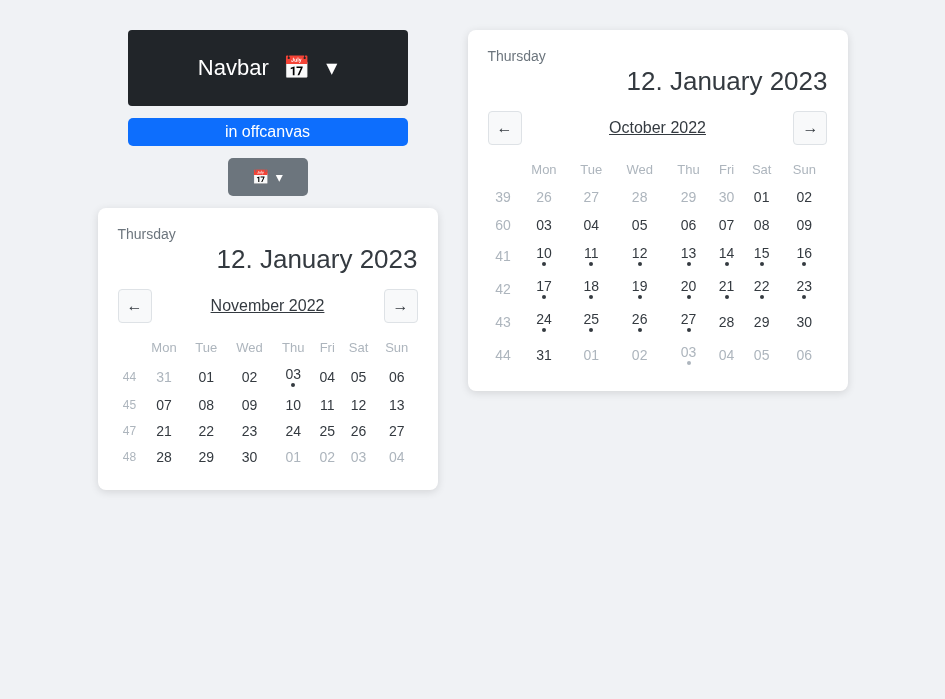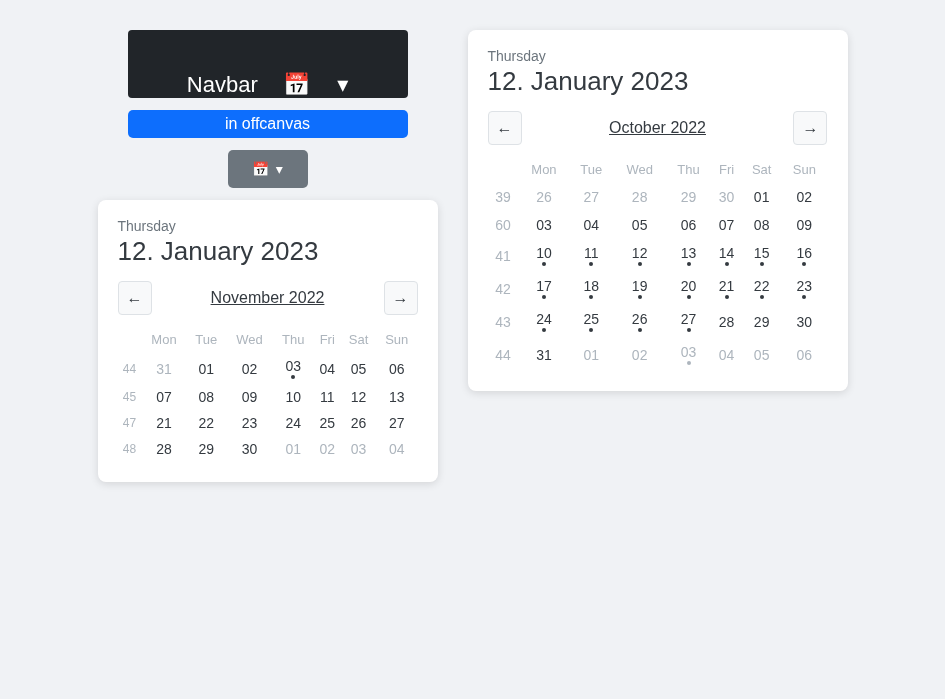--- a/index.html
+++ b/index.html
@@ -20,25 +20,25 @@
       flex-direction: column;
       align-items: center;
       gap: 12px;
       margin-top: 10px;
     }
 
     .navbar-bar {
       background: #212529;
       color: #fff;
       width: 280px;
-      height: 68px;
-      display: flex;
-      align-items: flex-end;
+      height: 76px;
+      display: flex;
+      align-items: center;
       justify-content: center;
-      gap: 26px;
+      gap: 15px;
       font-size: 22px;
       font-weight: 500;
       border-radius: 4px;
     }
 
     .btn-offcanvas {
       background: #0d6efd;
       color: #fff;
       border: none;
       border-radius: 5px;
@@ -78,20 +78,21 @@
     }
     .cal-header-date .day-name {
       font-size: 14px;
       color: #6c757d;
       margin-bottom: 2px;
     }
     .cal-header-date .full-date {
       font-size: 26px;
       color: #343a40;
       font-weight: 300;
+      text-align: right;
     }
 
     .cal-nav {
       display: flex;
       align-items: center;
       justify-content: space-between;
       margin-bottom: 10px;
     }
     .cal-nav-btn {
       background: #f8f9fa;

